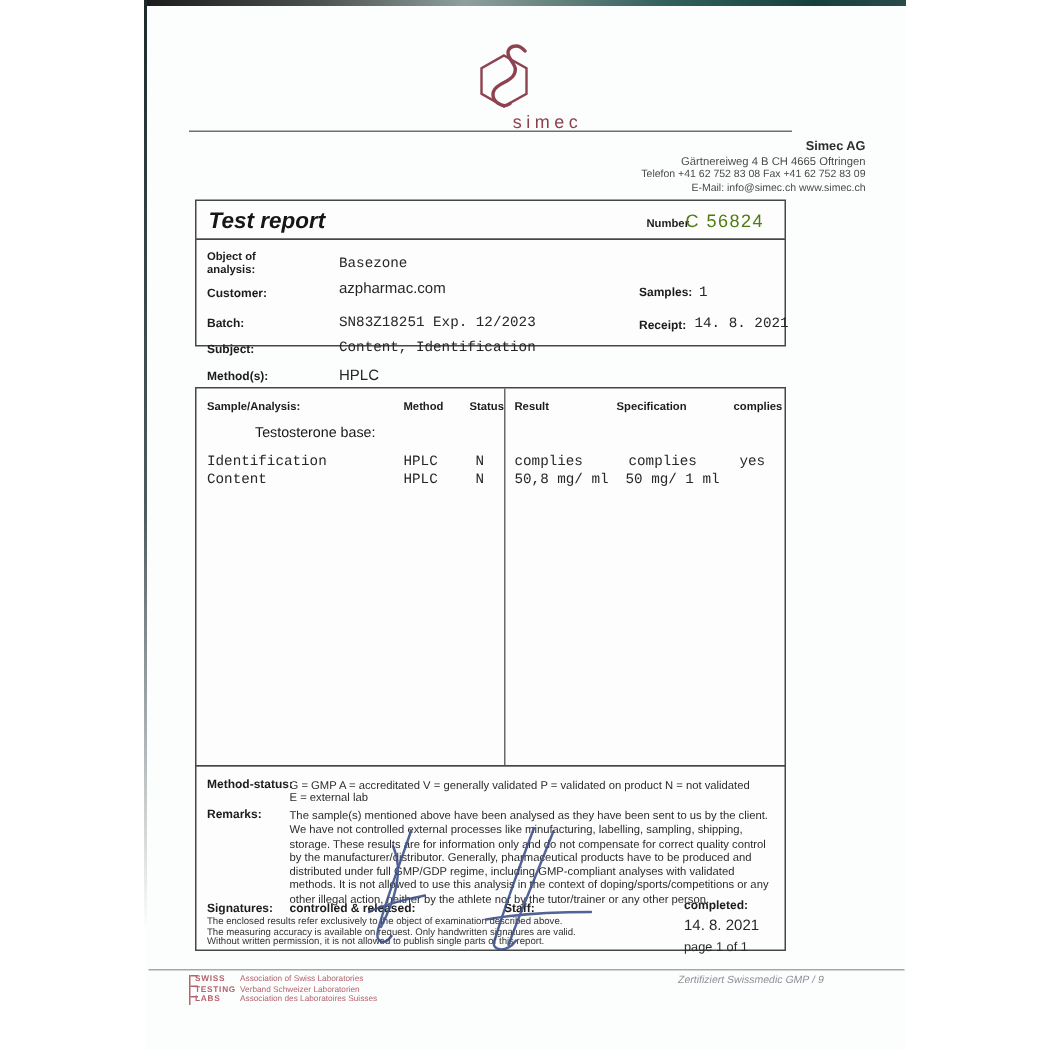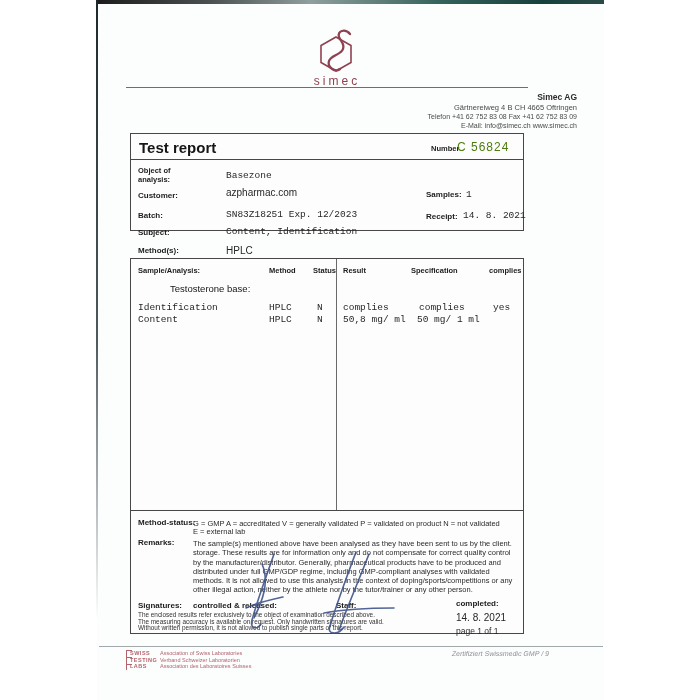--- a/index.html
+++ b/index.html
@@ -7,21 +7,21 @@
         font-family:"Liberation Sans", sans-serif;color:#242424;}
   .page{position:absolute;left:97px;top:0;width:507px;height:700px;background:#fcfdfd;}
   .page-top-edge{position:absolute;left:97px;top:0;width:507px;height:4px;
         background:linear-gradient(90deg,#1c1c1c 0%,#4a4f4f 22%,#8f9f9d 42%,#34615b 68%,#16403c 88%,#2a4b47 100%);}
   .page-left-edge{position:absolute;left:96px;top:0;width:2px;height:620px;
         background:linear-gradient(#1e2a2a 0%,#4e5a5e 55%,rgba(120,130,135,0) 100%);}
 
   
   .logo-svg{position:absolute;left:310px;top:28px;}
   .logo-word{position:absolute;left:97px;top:74px;width:480px;text-align:center;
-        font-size:12px;letter-spacing:3px;color:#8e4250;}
+        font-size:12px;letter-spacing:3px;color:#8e4250;padding-left:28px;}
   .hdr-rule{position:absolute;left:126px;top:87px;width:402px;height:1px;background:#6f6f6f;}
   .addr{position:absolute;left:97px;width:480px;text-align:right;color:#4a4a4a;}
   .addr.company{top:92px;font-size:8.5px;font-weight:bold;color:#2d2d2d;}
   .addr.l1{top:103px;font-size:7.5px;}
   .addr.l2{top:113px;font-size:7px;}
   .addr.l3{top:122px;font-size:7px;}
 
   
   .box{position:absolute;border:1px solid #474747;background:rgba(255,255,255,0.25);box-sizing:border-box;}
   .box-title{left:130px;top:133px;width:394px;height:27px;}
@@ -29,21 +29,21 @@
   .box-table{left:130px;top:258px;width:394px;height:253px;}
   .box-bottom{left:130px;top:510px;width:394px;height:124px;}
   .vdivider{position:absolute;left:205px;top:0;width:1px;height:100%;background:#6a6a6a;}
 
   .abs{position:absolute;white-space:nowrap;}
   .lbl{font-weight:bold;font-size:8px;color:#1c1c1c;}
   .lbl-sm{font-weight:bold;font-size:7.5px;color:#1c1c1c;}
   .val{font-size:9.5px;color:#272727;font-family:Liberation Mono, monospace;}
   .val-lg{font-size:10px;color:#272727;}
 
-  .report-title{left:8px;top:5px;font-size:15px;font-weight:bold;color:#161616;}
+  .report-title{left:8px;top:5px;font-size:15px;font-weight:bold;color:#161616;font-style:italic;}
   .num-lbl{left:288px;top:10px;padding-left:12px;}
   .num-val{left:326px;top:6px;font-size:12px;font-weight:normal;letter-spacing:1px;color:#4d7c0f;}
 
   .group-row{font-weight:normal;font-size:9.5px;color:#161616;margin-left:32px;}
 
   .msline{font-size:7.5px;color:#2b2b2b;}
   .remarks-line{font-size:7.5px;color:#2b2b2b;line-height:9.3px;white-space:nowrap;}
   .fine{font-size:6.4px;color:#333;line-height:6.6px;white-space:nowrap;}
 
   .sig-svg{position:absolute;left:228px;top:550px;}
@@ -134,20 +134,21 @@
   </div>
 
   <div class="box box-bottom">
     <div class="abs lbl" style="left:7px;top:7px">Method-status:</div>
     <div class="abs msline" style="left:62px;top:8px">G = GMP   A = accreditated   V = generally validated   P = validated on product   N = not validated</div>
     <div class="abs msline" style="left:62px;top:16px">E = external lab</div>
 
     <div class="abs lbl" style="left:7px;top:27px">Remarks:</div>
     <div class="abs" style="left:62px;top:28px">
       <div class="remarks-line">The sample(s) mentioned above have been analysed as they have been sent to us by the client.</div>
+      <div class="remarks-line">We have not controlled external processes like minufacturing, labelling, sampling, shipping,</div>
       <div class="remarks-line">storage. These results are for information only and do not compensate for correct quality control</div>
       <div class="remarks-line">by the manufacturer/distributor. Generally, pharmaceutical products have to be produced and</div>
       <div class="remarks-line">distributed under full GMP/GDP regime, including GMP-compliant analyses with validated</div>
       <div class="remarks-line">methods. It is not allowed to use this analysis in the context of doping/sports/competitions or any</div>
       <div class="remarks-line">other illegal action, neither by the athlete nor by the tutor/trainer or any other person.</div>
     </div>
 
     <div class="abs lbl" style="left:7px;top:90px">Signatures:</div>
     <div class="abs lbl" style="left:62px;top:90px">controlled &amp; released:</div>
     <div class="abs lbl" style="left:205px;top:90px">Staff:</div>

